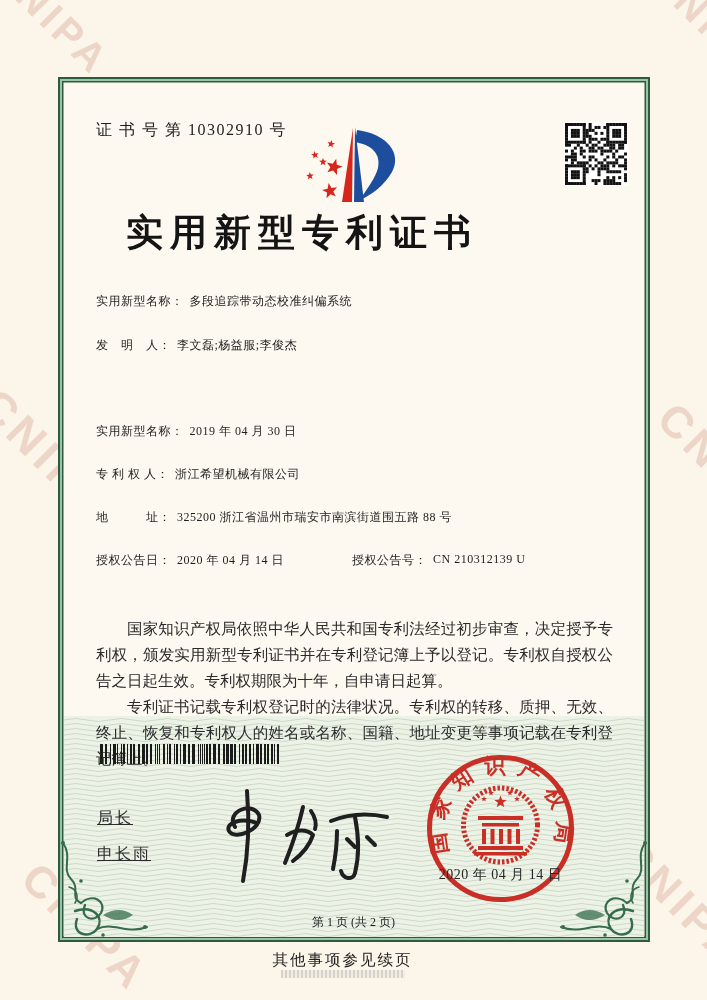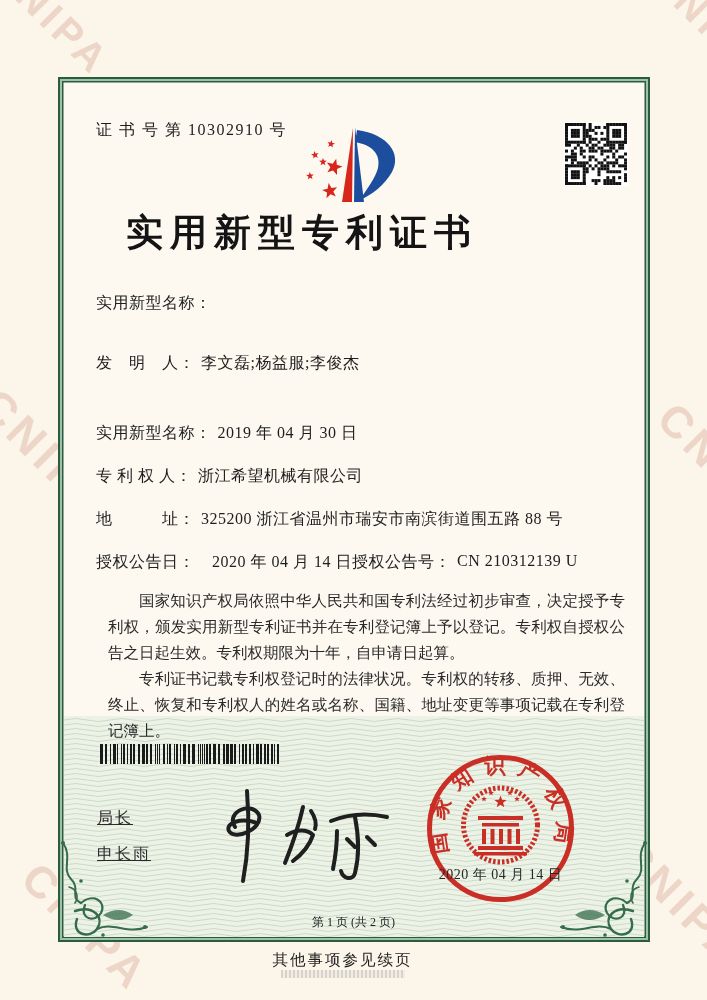--- a/index.html
+++ b/index.html
@@ -16,27 +16,27 @@
          box-shadow:inset 0 0 0 2px #9ec2a6, inset 0 0 0 3.5px #2c5c40;}
   .guilloche{position:absolute;left:64px;top:716px;width:580px;height:221px;background:#edf2e7;}
   .guilloche svg{display:block;}
   
   .cert-no{position:absolute;left:96px;top:120px;font-size:16px;letter-spacing:1.5px;color:#1d1d1d;}
   .logo{position:absolute;left:298px;top:116px;}
   .qr{position:absolute;left:564px;top:122px;width:62px;height:62px;background:#fff;padding:1px;}
   .title{position:absolute;left:0;top:208px;width:604px;text-align:center;
          font-size:37px;font-weight:bold;letter-spacing:7px;color:#141414;}
   
-  .row{position:absolute;left:96px;width:520px;font-size:16px;color:#1e1e1e;display:flex;}
+  .row{position:absolute;left:96px;width:520px;font-size:12px;color:#1e1e1e;display:flex;}
   .row .lb{flex:0 0 auto;letter-spacing:.5px;}
   .row .vl{margin-left:6px;letter-spacing:.5px;}
-  .pair{display:flex;flex:0 0 256px;justify-content:space-between;}
+  .pair{display:flex;flex:0 0 256px;}
   
-  .paras{position:absolute;left:96px;top:588px;width:517px;font-size:15.5px;line-height:26px;
-         color:#2a2a2a;text-align:justify;margin-left:12px;}
+  .paras{position:absolute;left:96px;top:616px;width:517px;font-size:15.5px;line-height:26px;
+         color:#2a2a2a;text-align:justify;}
   .paras p{margin:0;text-indent:2em;}
   
   .barcode{position:absolute;left:100px;top:744px;}
   .post{position:absolute;left:97px;top:808px;font-family:"Liberation Sans",sans-serif;
         font-size:16px;font-weight:500;color:#2b2b2b;letter-spacing:2px;text-decoration:underline;}
   .post2{top:844px;}
   .sig{position:absolute;left:205px;top:785px;}
   .seal{position:absolute;left:424px;top:752px;width:153px;height:153px;opacity:.95;}
   .seal-date{position:absolute;left:424px;top:866px;width:153px;text-align:center;
              font-size:14px;color:#272727;letter-spacing:.5px;}
@@ -404,22 +404,23 @@
       <rect x="3" y="18" width="1.02" height="1.02" fill="#111"></rect>
       <rect x="4" y="16" width="1.02" height="1.02" fill="#111"></rect>
       <rect x="4" y="17" width="1.02" height="1.02" fill="#111"></rect>
       <rect x="4" y="18" width="1.02" height="1.02" fill="#111"></rect>
     </svg>
 
   <div class="title">实用新型专利证书</div>
 
   <div class="row" style="top:293px">
     <span class="lb">实用新型名称：</span>
-  </div>
-  <div class="row" style="top:353px">
+    <span class="vl">多段追踪带动态校准纠偏系统</span>
+  </div>
+  <div class="row" style="top:337px">
     <span class="lb">发　明　人：</span>
     <span class="vl">李文磊;杨益服;李俊杰</span>
   </div>
   <div class="row" style="top:423px">
     <span class="lb">实用新型名称：</span>
     <span class="vl">2019 年 04 月 30 日</span>
   </div>
   <div class="row" style="top:466px">
     <span class="lb">专 利 权 人：</span>
     <span class="vl">浙江希望机械有限公司</span>

